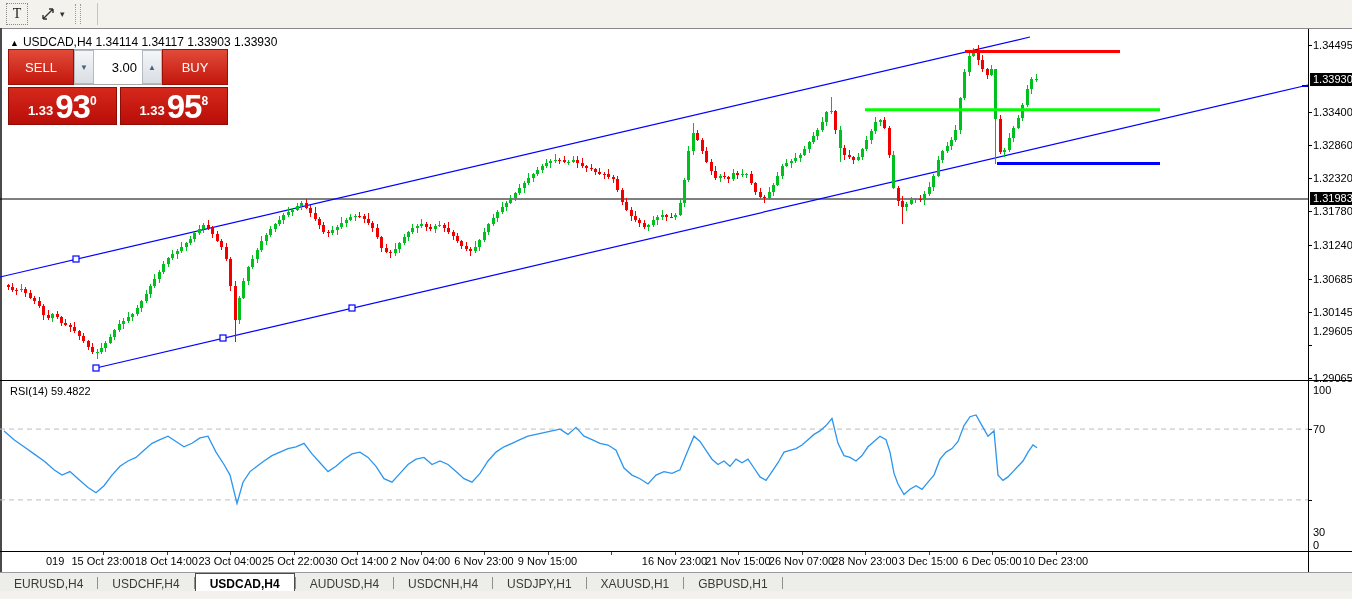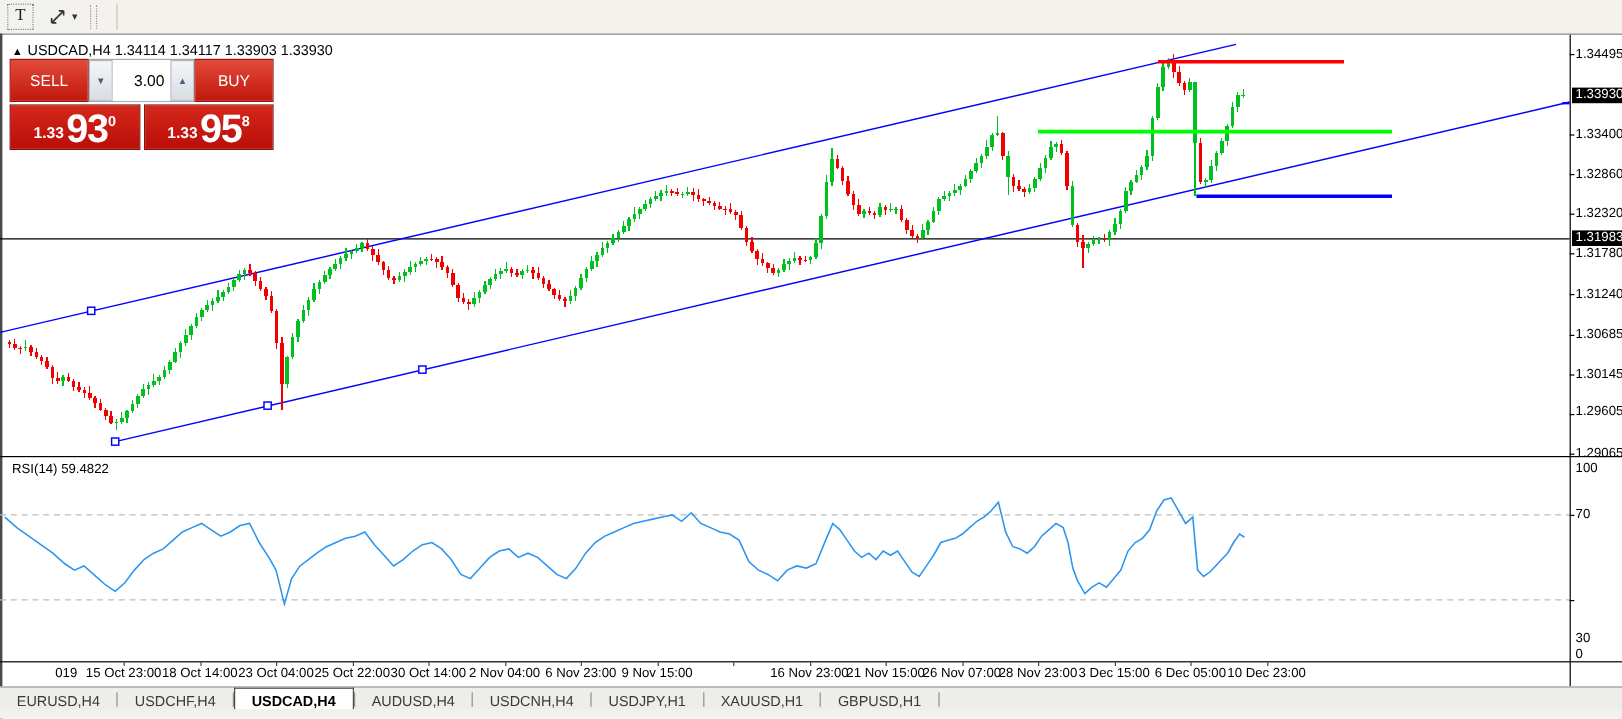--- a/index.html
+++ b/index.html
@@ -147,21 +147,21 @@
         <div class="axis-label" style="top: 150.349px;">1.32320</div>
         <div class="axis-tick" style="top: 150.349px;"></div>
         <div class="axis-label" style="top: 183.457px;">1.31780</div>
         <div class="axis-tick" style="top: 183.457px;"></div>
         <div class="axis-label" style="top: 216.564px;">1.31240</div>
         <div class="axis-tick" style="top: 216.564px;"></div>
         <div class="axis-label" style="top: 250.591px;">1.30685</div>
         <div class="axis-tick" style="top: 250.591px;"></div>
         <div class="axis-label" style="top: 283.699px;">1.30145</div>
         <div class="axis-tick" style="top: 283.699px;"></div>
-        <div class="axis-label" style="top: 315px; text-align: right;">1.29605</div>
+        <div class="axis-label" style="top: 303px; text-align: right;">1.29605</div>
         <div class="axis-tick" style="top: 316.806px;"></div>
         <div class="axis-label" style="top: 349.913px;">1.29065</div>
         <div class="axis-tick" style="top: 349.913px;"></div>
         <div class="axis-tag" style="top: 51.6401px;">1.33930</div>
         <div class="axis-tag" style="top: 171.011px;">1.31983</div>
       </div>
     <div id="rsi-axis">
         <div class="axis-label" style="top: 362px;">100</div>
         <div class="axis-label" style="top: 401.1px;">70</div>
         <div class="axis-tick" style="top: 401.1px;"></div>

